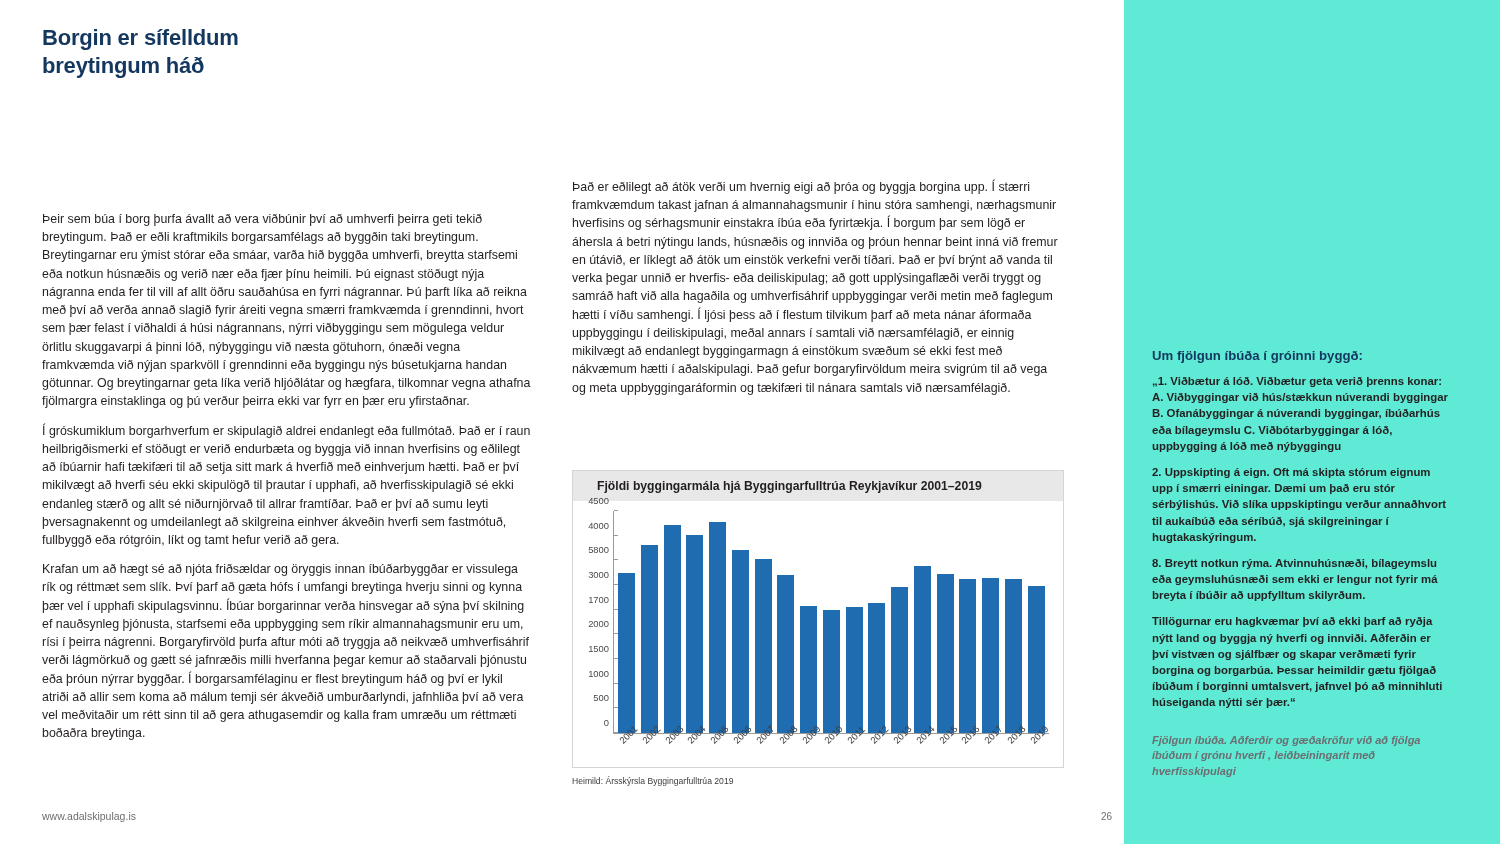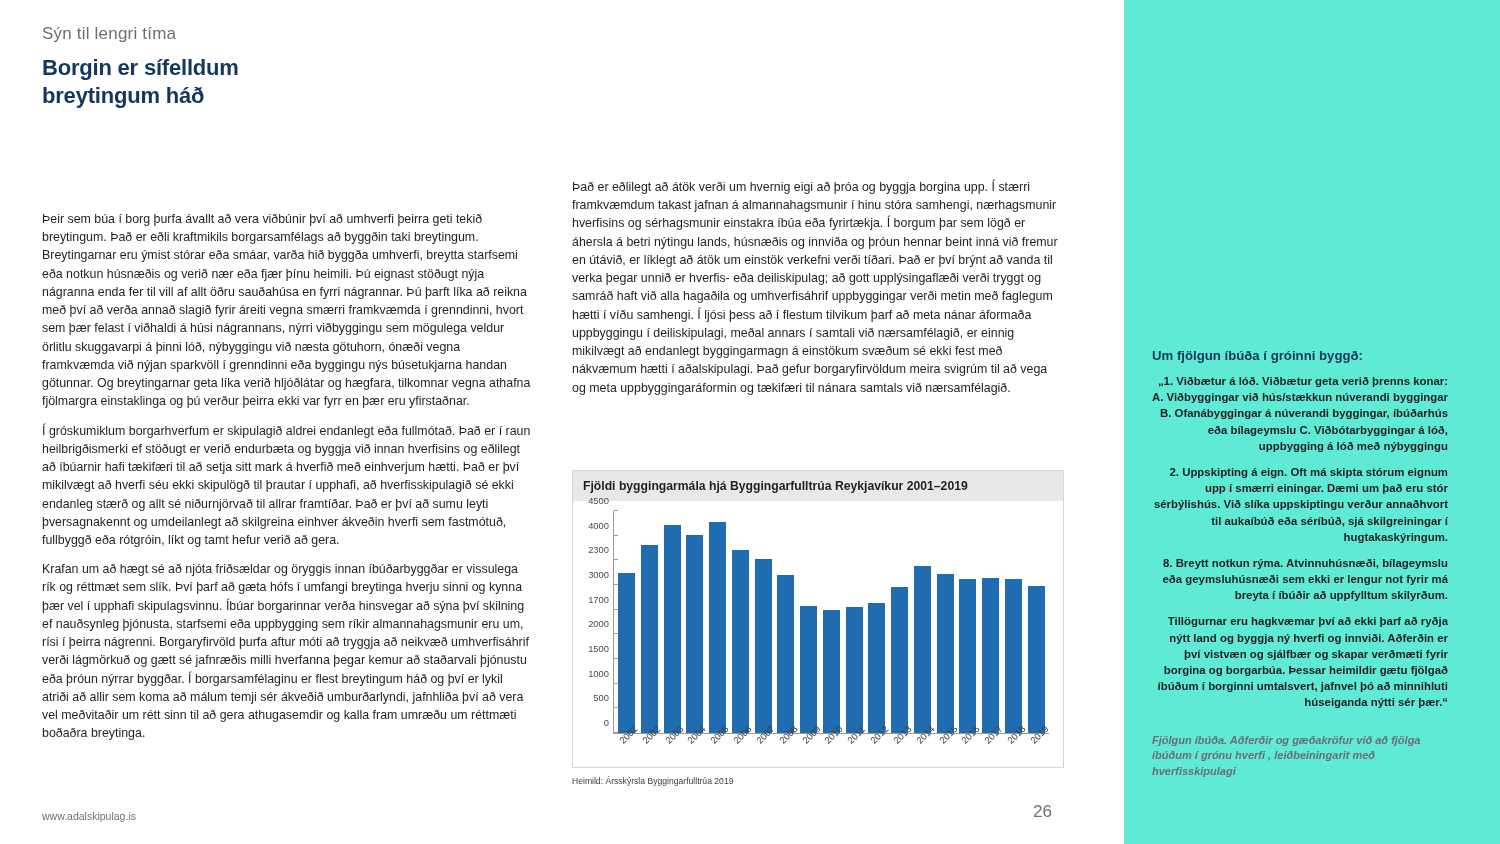--- a/index.html
+++ b/index.html
@@ -65,21 +65,21 @@
   }
   
   .chart-block {
     position: absolute;
     left: 572px;
     top: 470px;
     width: 492px;
   }
   .chart-title-bar {
     background: #e8e8e8;
-    padding: 8px 10px;
+    padding: 8px 24px;
     font-size: 12.2px;
     font-weight: bold;
     color: #231f20;
     border: 1px solid #d5d5d5;
     border-bottom: none;
   }
   .chart-area {
     background: #ffffff;
     border: 1px solid #d5d5d5;
     border-top: none;
@@ -173,54 +173,52 @@
     margin-bottom: 10px;
   }
   .side-body {
     font-size: 11.4px;
     line-height: 1.42;
     font-weight: bold;
     color: #231f20;
   }
   .side-body p {
     margin: 0 4px 10px 0;
-    text-align: right;
   }
   .side-note {
     font-size: 11px;
     line-height: 1.42;
     font-weight: bold;
     font-style: italic;
     color: #6d6e71;
     margin-top: 22px;
   }
   
   .footer-url {
     position: absolute;
     left: 42px;
     bottom: 22px;
     font-size: 10.5px;
     color: #6d6e71;
   }
   .footer-page {
     position: absolute;
-    left: 1033px;
+    left: 1101px;
     bottom: 22px;
-    font-size: 17px;
+    font-size: 10px;
     color: #6d6e71;
     text-align: right;
   }
 </style>
 </head>
 <body>
 
 <div class="page">
 
   <div class="header">
-    <div class="eyebrow">Sýn til lengri tíma</div>
     <div class="title">
       <div>Borgin er sífelldum</div>
       <div>breytingum háð</div>
     </div>
   </div>
 
   <div class="col" id="col-left">
     <p>Þeir sem búa í borg þurfa ávallt að vera viðbúnir því að umhverfi þeirra geti tekið breytingum. Það er eðli kraftmikils borgarsamfélags að byggðin taki breytingum. Breytingarnar eru ýmist stórar eða smáar, varða hið byggða umhverfi, breytta starfsemi eða notkun húsnæðis og verið nær eða fjær þínu heimili. Þú eignast stöðugt nýja nágranna enda fer til vill af allt öðru sauðahúsa en fyrri nágrannar. Þú þarft líka að reikna með því að verða annað slagið fyrir áreiti vegna smærri framkvæmda í grenndinni, hvort sem þær felast í viðhaldi á húsi nágrannans, nýrri viðbyggingu sem mögulega veldur örlitlu skuggavarpi á þinni lóð, nýbyggingu við næsta götuhorn, ónæði vegna framkvæmda við nýjan sparkvöll í grenndinni eða byggingu nýs búsetukjarna handan götunnar. Og breytingarnar geta líka verið hljóðlátar og hægfara, tilkomnar vegna athafna fjölmargra einstaklinga og þú verður þeirra ekki var fyrr en þær eru yfirstaðnar.</p>
     <p>Í gróskumiklum borgarhverfum er skipulagið aldrei endanlegt eða fullmótað. Það er í raun heilbrigðismerki ef stöðugt er verið endurbæta og byggja við innan hverfisins og eðlilegt að íbúarnir hafi tækifæri til að setja sitt mark á hverfið með einhverjum hætti. Það er því mikilvægt að hverfi séu ekki skipulögð til þrautar í upphafi, að hverfisskipulagið sé ekki endanleg stærð og allt sé niðurnjörvað til allrar framtíðar. Það er því að sumu leyti þversagnakennt og umdeilanlegt að skilgreina einhver ákveðin hverfi sem fastmótuð, fullbyggð eða rótgróin, líkt og tamt hefur verið að gera.</p>
     <p>Krafan um að hægt sé að njóta friðsældar og öryggis innan íbúðarbyggðar er vissulega rík og réttmæt sem slík. Því þarf að gæta hófs í umfangi breytinga hverju sinni og kynna þær vel í upphafi skipulagsvinnu. Íbúar borgarinnar verða hinsvegar að sýna því skilning ef nauðsynleg þjónusta, starfsemi eða uppbygging sem ríkir almannahagsmunir eru um, rísi í þeirra nágrenni. Borgaryfirvöld þurfa aftur móti að tryggja að neikvæð umhverfisáhrif verði lágmörkuð og gætt sé jafnræðis milli hverfanna þegar kemur að staðarvali þjónustu eða þróun nýrrar byggðar. Í borgarsamfélaginu er flest breytingum háð og því er lykil atriði að allir sem koma að málum temji sér ákveðið umburðarlyndi, jafnhliða því að vera vel meðvitaðir um rétt sinn til að gera athugasemdir og kalla fram umræðu um réttmæti boðaðra breytinga.</p>
@@ -262,21 +260,21 @@
           <div class="ytick" style="bottom: 22.2222%;">1000</div>
           <div class="ytickline" style="bottom: 22.2222%;"></div>
           <div class="ytick" style="bottom: 33.3333%;">1500</div>
           <div class="ytickline" style="bottom: 33.3333%;"></div>
           <div class="ytick" style="bottom: 44.4444%;">2000</div>
           <div class="ytickline" style="bottom: 44.4444%;"></div>
           <div class="ytick" style="bottom: 55.5556%;">1700</div>
           <div class="ytickline" style="bottom: 55.5556%;"></div>
           <div class="ytick" style="bottom: 66.6667%;">3000</div>
           <div class="ytickline" style="bottom: 66.6667%;"></div>
-          <div class="ytick" style="bottom: 77.7778%;">2300</div>
+          <div class="ytick" style="bottom: 77.7778%;">5800</div>
           <div class="ytickline" style="bottom: 77.7778%;"></div>
           <div class="ytick" style="bottom: 88.8889%;">4000</div>
           <div class="ytickline" style="bottom: 88.8889%;"></div>
           <div class="ytick" style="bottom: 100%;">4500</div>
           <div class="ytickline" style="bottom: 100%;"></div>
         </div>
       <div class="xlabels" id="xlabels">
           <div class="xlabel">2001</div>
           <div class="xlabel">2002</div>
           <div class="xlabel">2003</div>

